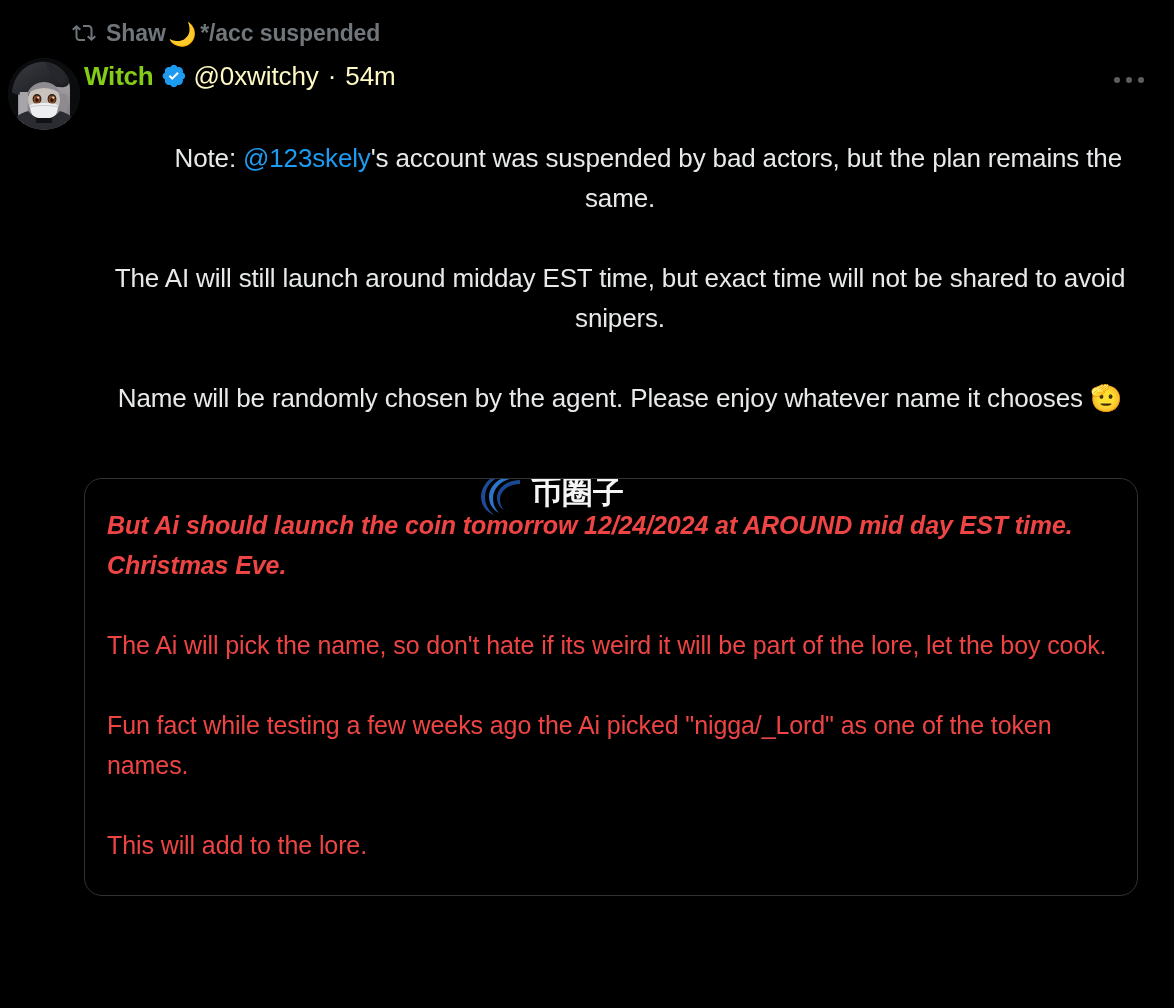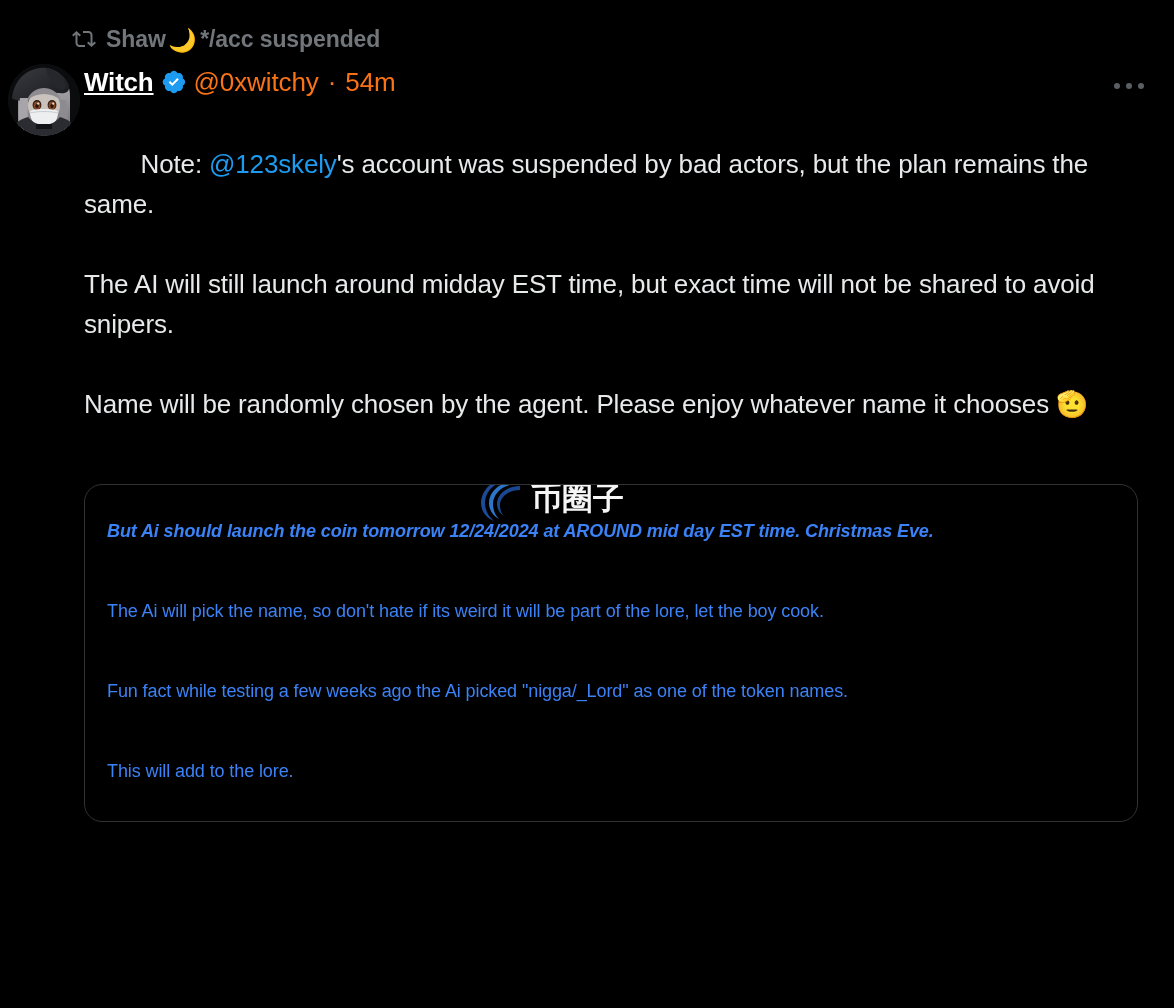--- a/index.html
+++ b/index.html
@@ -14,21 +14,21 @@
     font-family: "Liberation Sans", sans-serif;
     color: #e7e9ea;
     -webkit-font-smoothing: antialiased;
   }
 
   .tweet {
     position: relative;
     width: 1174px;
     height: 1008px;
     box-sizing: border-box;
-    padding: 22px 18px 0 18px;
+    padding: 16px 18px 0 18px;
     background: #000;
   }
 
   
   .repost-header {
     display: flex;
     align-items: center;
     gap: 10px;
     margin-left: 54px;
     height: 34px;
@@ -90,32 +90,31 @@
   .name-line {
     display: flex;
     align-items: center;
     height: 40px;
     gap: 7px;
     font-size: 26px;
     white-space: nowrap;
   }
   .display-name {
     font-weight: bold;
-    color: #ffffff;
+    color: #84cc16;
     letter-spacing: -0.2px;
-    text-decoration: underline;
   }
   .verified {
     width: 26px;
     height: 26px;
     flex: 0 0 auto;
     display: block;
   }
   .handle, .sep, .time {
-    color: #f97316;
+    color: #fef9c3;
     font-weight: normal;
     letter-spacing: -0.1px;
   }
   .sep { padding: 0 2px; }
 
   .more-btn {
     position: absolute;
     top: 8px;
     right: 4px;
     width: 46px;
@@ -135,20 +134,21 @@
 
   
   .tweet-text {
     font-size: 26px;
     line-height: 40px;
     color: #e7e9ea;
     letter-spacing: -0.15px;
     margin-top: 2px;
     white-space: pre-wrap;
     word-wrap: break-word;
+    text-align: center;
   }
   .mention, .show-more {
     color: #1d9bf0;
   }
   .show-more {
     display: block;
   }
   .emoji-salute {
     font-size: 26px;
     line-height: 1;
@@ -159,23 +159,23 @@
     position: relative;
     margin-top: 20px;
     margin-right: 18px;
     border: 1px solid #2f3336;
     border-radius: 18px;
     background: #000;
     padding: 26px 22px 30px 22px;
     overflow: hidden;
   }
   .quote-text {
-    font-size: 18px;
+    font-size: 25px;
     line-height: 40px;
-    color: #3b82f6;
+    color: #ef4444;
     letter-spacing: -0.1px;
     white-space: pre-wrap;
     word-wrap: break-word;
   }
   .quote-text .lead {
     font-weight: bold;
     font-style: italic;
   }
 
   

